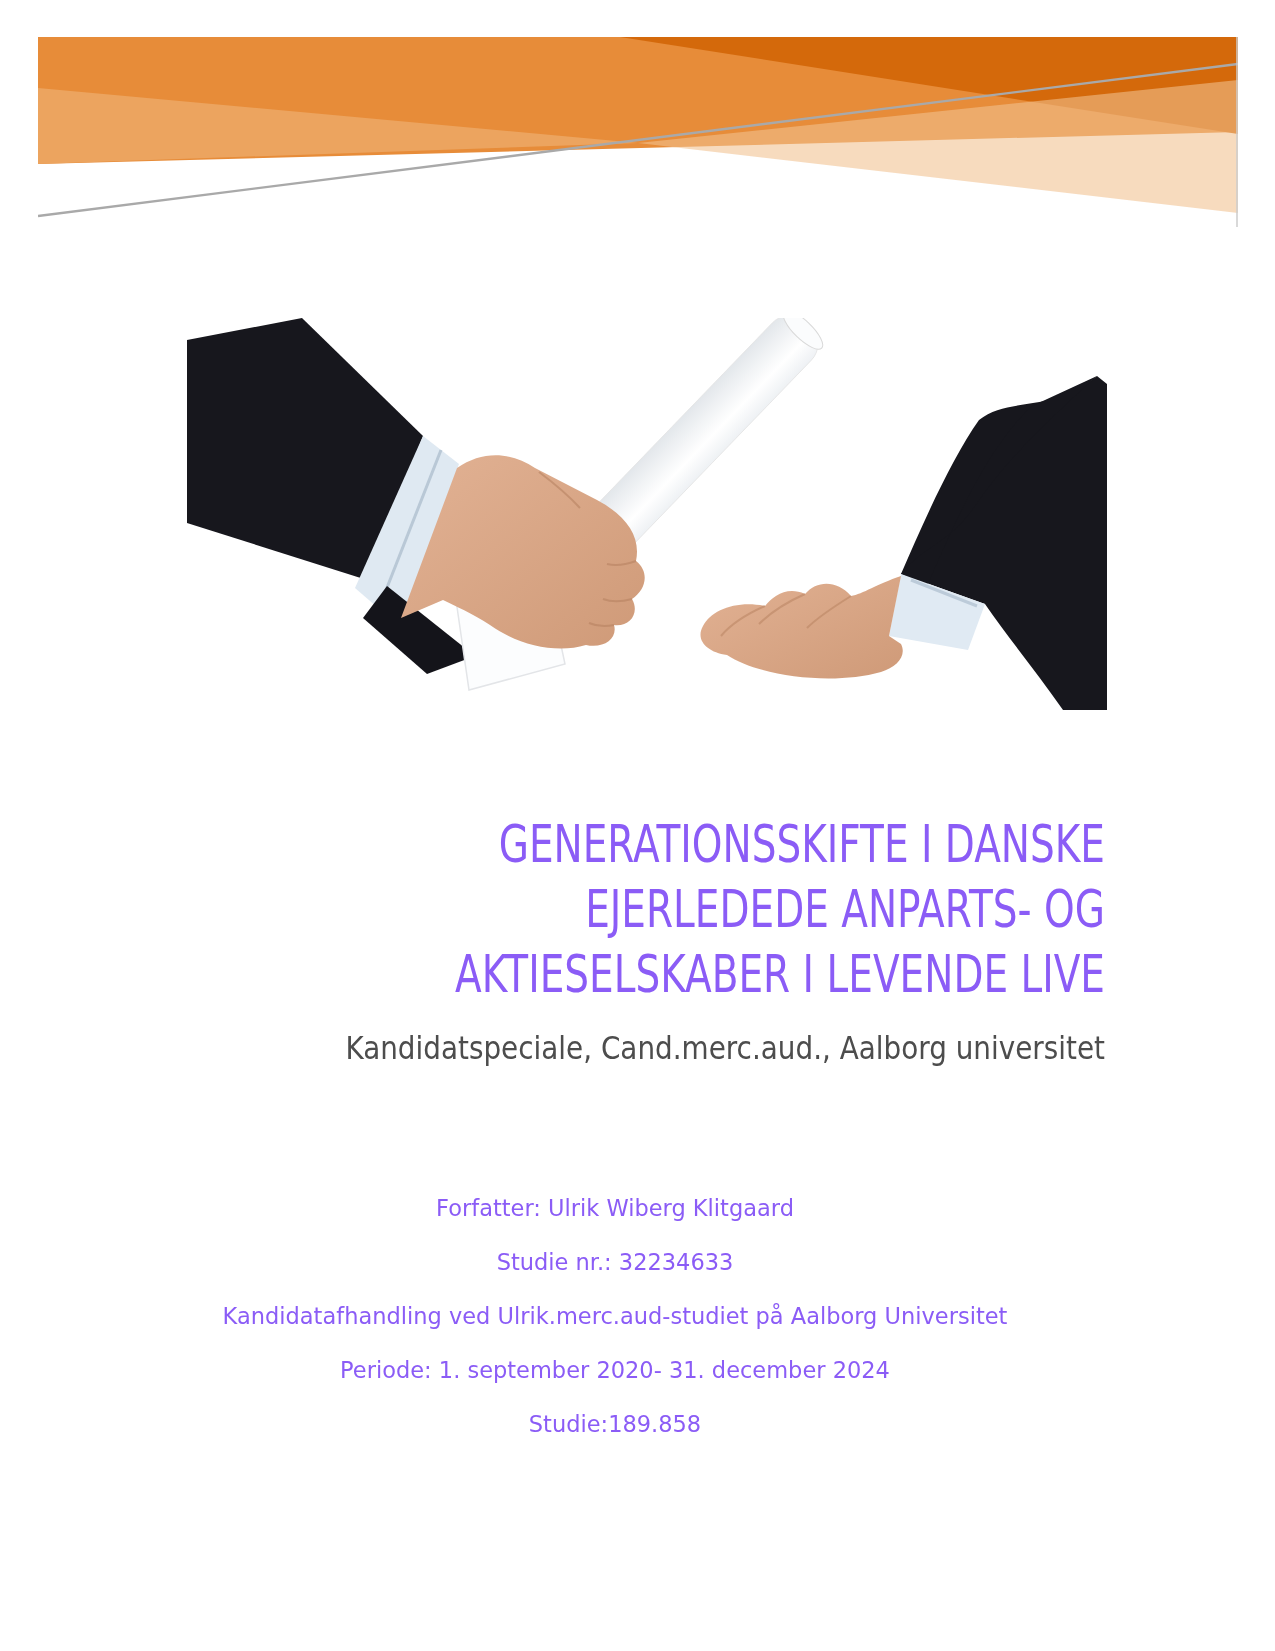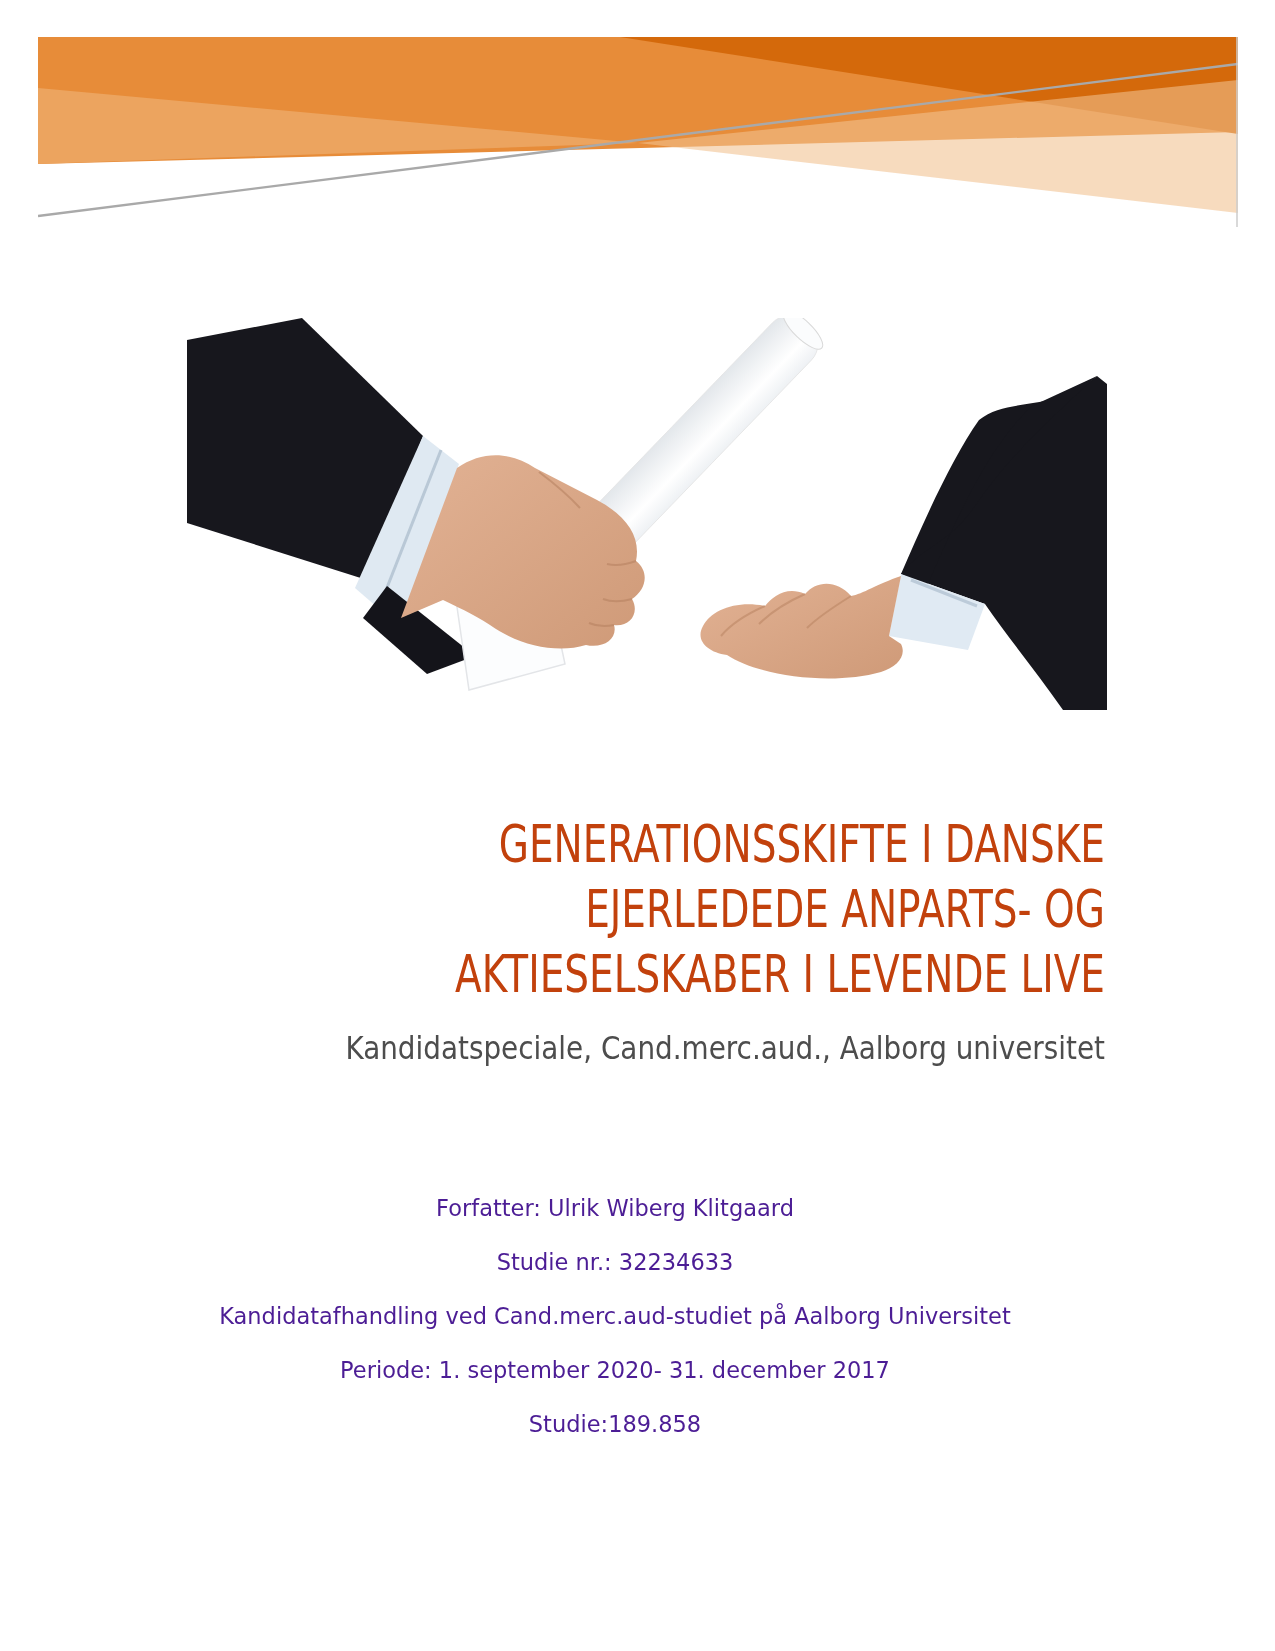--- a/index.html
+++ b/index.html
@@ -8,35 +8,35 @@
     background:#ffffff; overflow:hidden;
     font-family:"DejaVu Sans","Liberation Sans",sans-serif;
   }
   
   #banner { position:absolute; left:38px; top:37px; width:1200px; height:190px; }
   
   #photo { position:absolute; left:187px; top:318px; width:920px; height:392px; }
   
   #title-block {
     position:absolute; left:150px; right:170px; top:812px;
-    text-align:right; color:#c2410c;
+    text-align:right; color:#8b5cf6;
     font-size:52px; line-height:65px; font-weight:400;
   }
   .title-line { transform:scaleX(0.75); transform-origin:100% 50%; white-space:nowrap; }
   
   #subtitle {
     position:absolute; left:150px; right:170px; top:1028px;
     text-align:right; color:#4D4D4D;
     font-size:32px; line-height:40px;
     transform:scaleX(0.87); transform-origin:100% 50%; white-space:nowrap;
   }
   
   #details {
     position:absolute; left:95px; top:1181px; width:1040px;
-    text-align:center; color:#4c1d95; font-size:22.5px;
+    text-align:center; color:#8b5cf6; font-size:22.5px;
   }
   .detail-line { height:54px; line-height:54px; white-space:nowrap; }
 </style>
 </head>
 <body>
 
 <div id="page">
 
   <svg id="banner" viewBox="0 0 1200 190" preserveAspectRatio="none" aria-hidden="true">
     <polygon points="0,0 1200,0 1200,95 0,127" fill="#E78C39"></polygon>
@@ -113,18 +113,18 @@
     <div class="title-line">GENERATIONSSKIFTE I DANSKE</div>
     <div class="title-line">EJERLEDEDE ANPARTS- OG</div>
     <div class="title-line">AKTIESELSKABER I LEVENDE LIVE</div>
   </div>
 
   <div id="subtitle">Kandidatspeciale, Cand.merc.aud., Aalborg universitet</div>
 
   <div id="details">
     <div class="detail-line">Forfatter: Ulrik Wiberg Klitgaard</div>
     <div class="detail-line">Studie nr.: 32234633</div>
-    <div class="detail-line">Kandidatafhandling ved Cand.merc.aud-studiet på Aalborg Universitet</div>
-    <div class="detail-line">Periode: 1. september 2020- 31. december 2017</div>
+    <div class="detail-line">Kandidatafhandling ved Ulrik.merc.aud-studiet på Aalborg Universitet</div>
+    <div class="detail-line">Periode: 1. september 2020- 31. december 2024</div>
     <div class="detail-line">Studie:189.858</div>
   </div>
 
 </div>
 
 </body></html>

